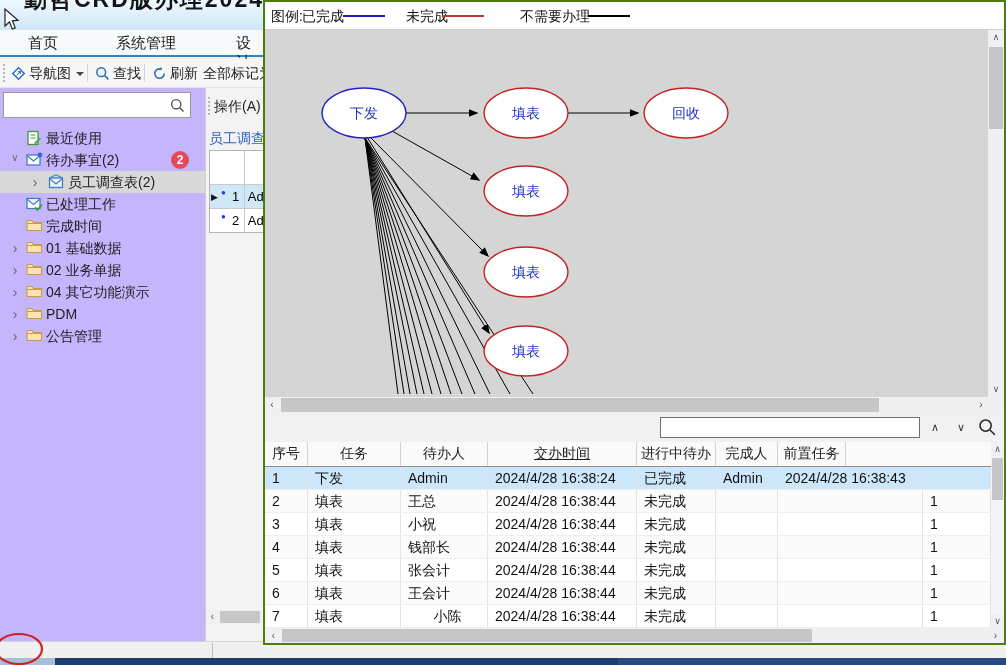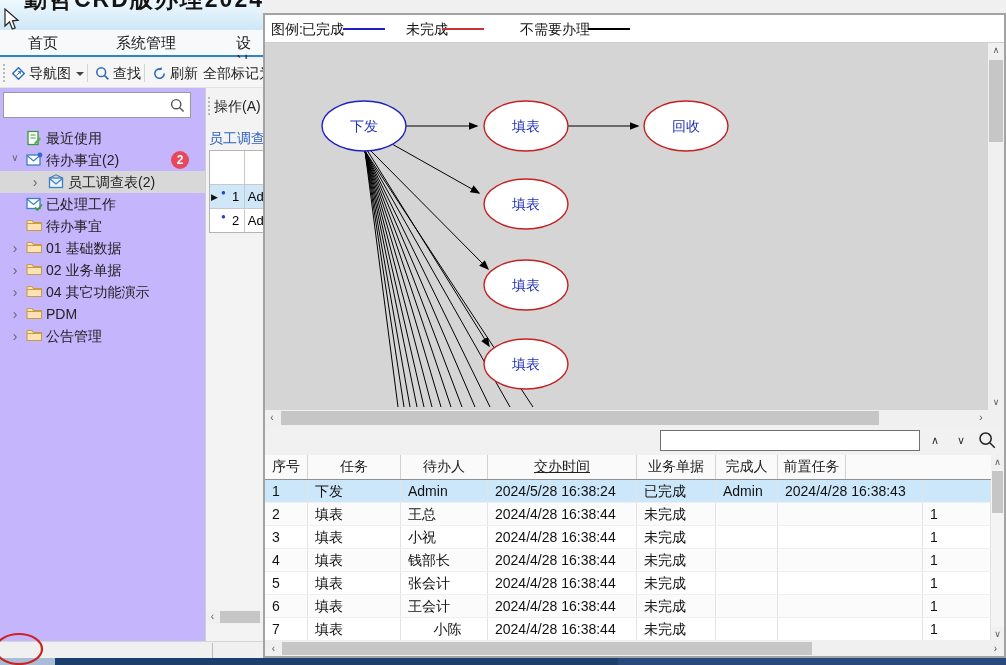--- a/index.html
+++ b/index.html
@@ -71,21 +71,21 @@
   
   .sb-btn { position:absolute; top:0; height:100%; background:#f0f0f0; color:#555;
     font-size:10px; text-align:center; line-height:14px; }
   .sb-thumb { position:absolute; top:1px; height:calc(100% - 2px); background:#c6c6c6; }
   .sbv-btn { position:absolute; left:0; width:100%; background:#f0f0f0; color:#555;
     font-size:9px; text-align:center; }
   .sbv-thumb { position:absolute; left:1px; width:calc(100% - 2px); background:#c6c6c6; }
 
   
   #workflow-window { position:absolute; left:263px; top:0; width:743px; height:645px;
-    border:2px solid #a3a3a3; background:#f1f1f1; z-index:5;margin-top:13px; }
+    border:2px solid #4d7c0f; background:#f1f1f1; z-index:5; }
   #legend { position:absolute; left:0; top:0; width:739px; height:28px; background:#fff;
     border-bottom:1px solid #cfcfcf; font-size:14px; color:#111; }
   .legend-lbl { position:absolute; top:6px; }
   .legend-line { position:absolute; top:13px; width:42px; height:2px; }
 
   #diagram { position:absolute; left:0; top:28px; width:723px; height:367px; background:#d5d5d5; overflow:hidden; }
 
   #dg-vscroll { position:absolute; left:723px; top:28px; width:16px; height:367px; background:#f0f0f0; }
   #dg-hscroll { position:absolute; left:0; top:395px; width:723px; height:16px; background:#f0f0f0; }
   #dg-corner  { position:absolute; left:723px; top:395px; width:16px; height:16px; background:#f0f0f0; }
@@ -212,21 +212,21 @@
               <path d="M1 3 L7.5 8.5 L14 3" fill="none" stroke="#3e7fc1" stroke-width="1.2"></path>
               <path d="M9 11.5 L11.5 14 L16 8.5" fill="none" stroke="#3aa03a" stroke-width="1.8"></path>
             </svg></span>
           <span class="tree-lbl" style="left:46px">已处理工作</span>
         </div>
         <div class="tree-row" style="top: 89px;">
           <span class="tree-ico" style="left:26px"><svg width="17" height="14" viewBox="0 0 17 14">
               <path d="M1 3 L1 12.5 L15.5 12.5 L15.5 4.5 L7.5 4.5 L6 2.5 L1.8 2.5 Z" fill="#fbe3b3" stroke="#c99b46" stroke-width="1.1"></path>
               <path d="M1 5.5 L15.5 5.5" stroke="#c99b46" stroke-width="1"></path>
             </svg></span>
-          <span class="tree-lbl" style="left:46px">待办事宜</span>
+          <span class="tree-lbl" style="left:46px">完成时间</span>
         </div>
         <div class="tree-row" style="top: 111px;">
           <span class="tree-exp" style="left:8px">›</span>
           <span class="tree-ico" style="left:26px"><svg width="17" height="14" viewBox="0 0 17 14">
               <path d="M1 3 L1 12.5 L15.5 12.5 L15.5 4.5 L7.5 4.5 L6 2.5 L1.8 2.5 Z" fill="#fbe3b3" stroke="#c99b46" stroke-width="1.1"></path>
               <path d="M1 5.5 L15.5 5.5" stroke="#c99b46" stroke-width="1"></path>
             </svg></span>
           <span class="tree-lbl" style="left:46px">01 基础数据</span>
         </div>
         <div class="tree-row" style="top: 133px;">
@@ -379,29 +379,29 @@
         <line x1="11.8" y1="11.8" x2="16.8" y2="16.8" stroke="#222" stroke-width="1.5"></line>
       </svg>
     </div>
 
     <div id="task-table">
         <div class="tt-row tt-head" style="top: 0px;">
           <div class="tt-cell" style="width: 43px;">序号</div>
           <div class="tt-cell" style="width: 93px;">任务</div>
           <div class="tt-cell" style="width: 87px;">待办人</div>
           <div class="tt-cell" style="width: 149px; text-decoration: underline;">交办时间</div>
-          <div class="tt-cell" style="width: 79px;">业务单据</div>
+          <div class="tt-cell" style="width: 79px;">进行中待办</div>
           <div class="tt-cell" style="width: 62px;">完成人</div>
           <div class="tt-cell" style="width: 68px;">前置任务</div>
         </div>
         <div class="tt-row tt-body-row selected" style="top: 25px;">
           <div class="tt-cell" style="width: 43px;">1</div>
           <div class="tt-cell" style="width: 93px;">下发</div>
           <div class="tt-cell" style="width: 87px;">Admin</div>
-          <div class="tt-cell" style="width: 149px;">2024/5/28 16:38:24</div>
+          <div class="tt-cell" style="width: 149px;">2024/4/28 16:38:24</div>
           <div class="tt-cell" style="width: 79px;">已完成</div>
           <div class="tt-cell" style="width: 62px;">Admin</div>
           <div class="tt-cell" style="width: 145px;">2024/4/28 16:38:43</div>
           <div class="tt-cell" style="width: 68px;"></div>
         </div>
         <div class="tt-row tt-body-row alt" style="top: 48px;">
           <div class="tt-cell" style="width: 43px;">2</div>
           <div class="tt-cell" style="width: 93px;">填表</div>
           <div class="tt-cell" style="width: 87px;">王总</div>
           <div class="tt-cell" style="width: 149px;">2024/4/28 16:38:44</div>

